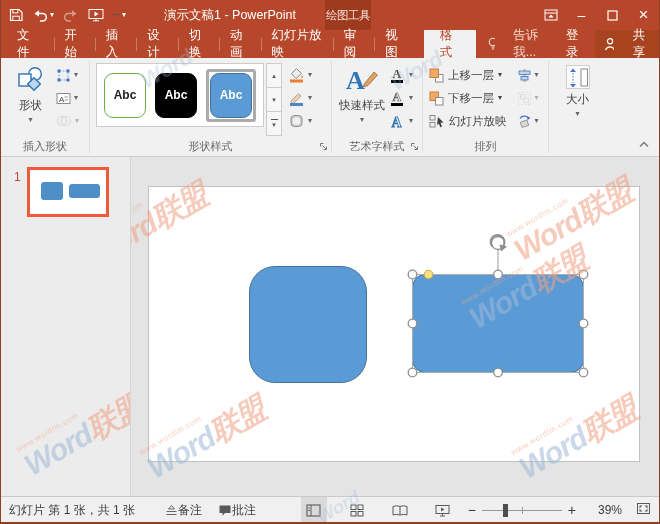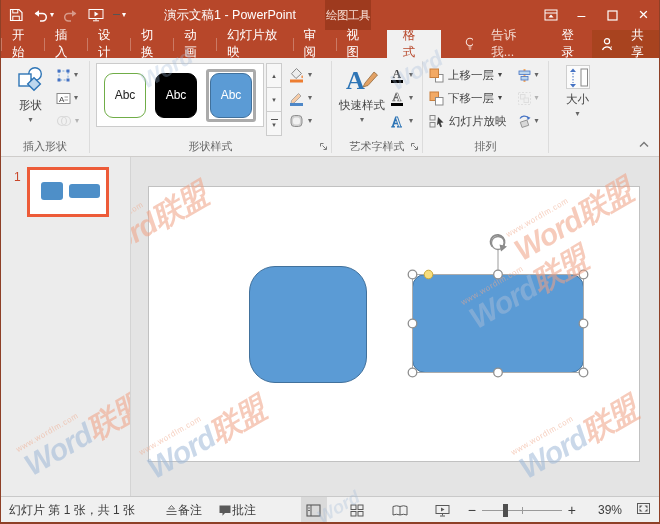--- a/index.html
+++ b/index.html
@@ -22,42 +22,42 @@
   .win-controls .wbtn { width:31px; height:30px; display:flex; align-items:center; justify-content:center; font-size:14px; color:#fff; }
 
   
   .tabrow { position:relative; height:28px; background:var(--titlebar,#B7472A); display:flex; align-items:stretch;
             color:#fff; font-size:12.5px; }
   .tab { display:flex; align-items:center; padding:0 10px; }
   .tab.file { padding:0 16px; }
   .tab-sep { width:1px; height:13px; background:rgba(255,255,255,.28); align-self:center; }
   .tab.active { background:#F1F1F1; color:var(--tab_active_text,#B7472A); margin-left:8px; padding:0 16px; }
   .tabrow-right { margin-left:auto; display:flex; align-items:stretch; }
-  .tellme { display:flex; align-items:center; gap:18px; padding:0 23px; color:#F3D9D0; }
+  .tellme { display:flex; align-items:center; gap:18px; padding:0 11px; color:#F3D9D0; }
   .signin { display:flex; align-items:center; padding:0 10px; }
   .share-block { background:var(--share_bg,#A8431F); display:flex; align-items:center; gap:19px; padding:0 9px;justify-content:flex-end; }
 
   
   .ribbon { position:relative; height:99px; background:var(--ribbon_bg,#F1F1F1); border-bottom:1px solid #CFCDCB; display:flex; }
   .rgroup { display:flex; flex-direction:column; position:relative; }
   .rgroup-sep { width:1px; background:#DCDCDC; margin:3px 0; }
   .rc { flex:1; display:flex; padding-top:5px; }
   .rgroup-label { height:19px; font-size:11px; color:#666; display:flex; align-items:center; justify-content:center; position:relative; }
   .launcher { position:absolute; right:3px; bottom:3px; }
   .bigbtn { display:flex; flex-direction:column; align-items:center; width:47px; padding-top:2px; }
   .bigbtn .blabel { margin-top:3px; color:#444; font-size:11.5px; }
   .bigbtn .chev { margin-top:3px; color:#666; }
   .smallcol { display:flex; flex-direction:column; justify-content:flex-start; gap:3px; padding-top:2px; }
   .smallbtn { display:flex; align-items:center; gap:3px; height:20px; padding:0 2px; }
   .smallbtn .chev { color:#666; }
 
   .gallery-wrap { display:flex; margin-left:6px; }
   .gallery { display:flex; align-items:center; gap:9px; background:#fff; border:1px solid #CCC; padding:4px 7px; height:64px; }
   .style-item { width:42px; height:45px; border-radius:9px; display:flex; align-items:center; justify-content:center;
-                font-size:12px; color:#222; background:#fff; border:1.5px solid var(--style_green,#70AD47); }
+                font-size:12px; color:#222; background:#fff; border:1.5px solid var(--style_green,#70AD47);font-weight:bold; }
   .style-item.black { background:#000; border:1px solid #000; color:#fff; }
   .style-sel { border:3px solid #ABABAB; border-radius:3px; padding:1px; background:#fff; }
   .style-item.blue { background:var(--shape_fill,#5B9BD5); border:1px solid var(--shape_border,#41719C); color:#fff; }
   .scrollcol { width:16px; display:flex; flex-direction:column; margin-left:2px; height:72px; }
   .scrollcol .sbtn { flex:1; border:1px solid #CCC; background:#F7F7F7; display:flex; align-items:center; justify-content:center;
                      font-size:7px; color:#555; flex-direction:column; margin-bottom:-1px; }
   .morebar { width:7px; border-top:1px solid #555; margin-bottom:1px; }
 
   .arr-rows { display:flex; flex-direction:column; gap:3px; padding:2px 4px 0 6px; }
   .arr-row { display:flex; align-items:center; gap:4px; height:20px; font-size:11.5px; color:#444; }
@@ -160,20 +160,21 @@
       <span class="wbtn">
         <svg width="11" height="11">
             <rect x="1" y="1" width="9" height="9" fill="none" stroke="#fff" stroke-width="1.2"></rect>
           </svg>
       </span>
       <span class="wbtn" style="font-size:17px;">×</span>
     </div>
   </div>
 
   <div class="tabrow">
+    <div class="tab file">文件</div>
     <div class="tab-sep"></div>
     <div class="tab">开始</div>
     <div class="tab-sep"></div>
     <div class="tab">插入</div>
     <div class="tab-sep"></div>
     <div class="tab">设计</div>
     <div class="tab-sep"></div>
     <div class="tab">切换</div>
     <div class="tab-sep"></div>
     <div class="tab">动画</div>

